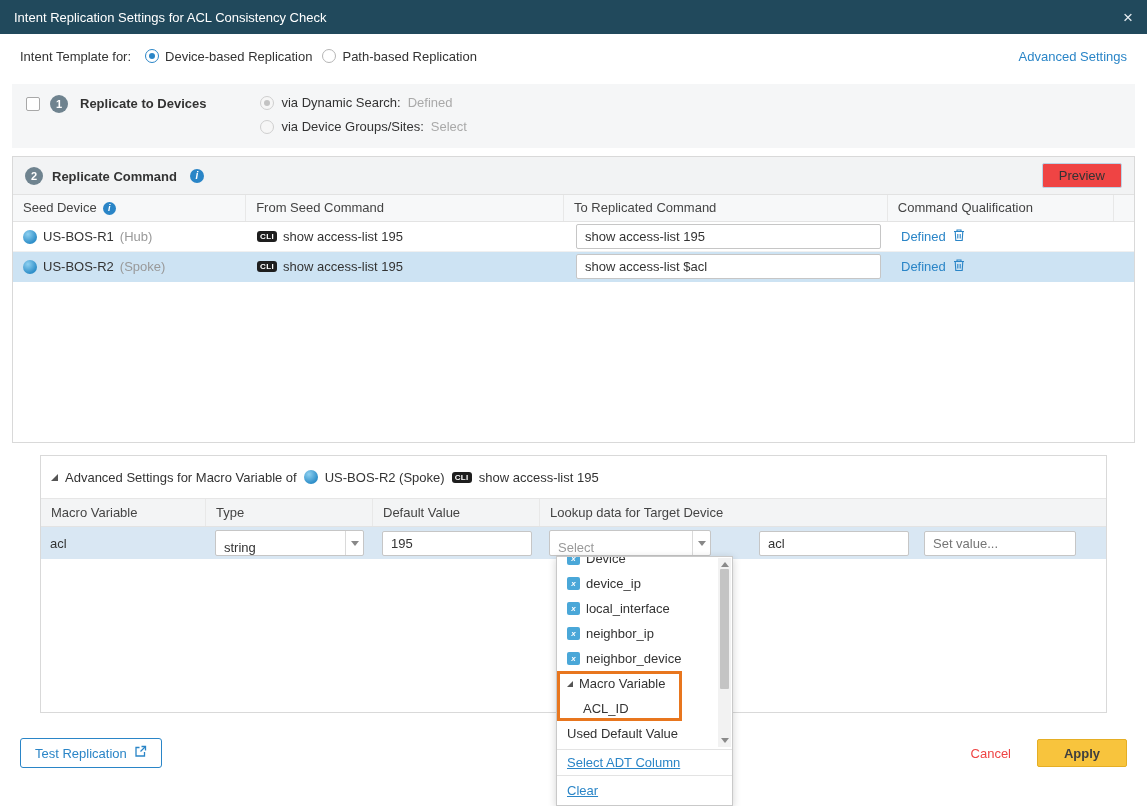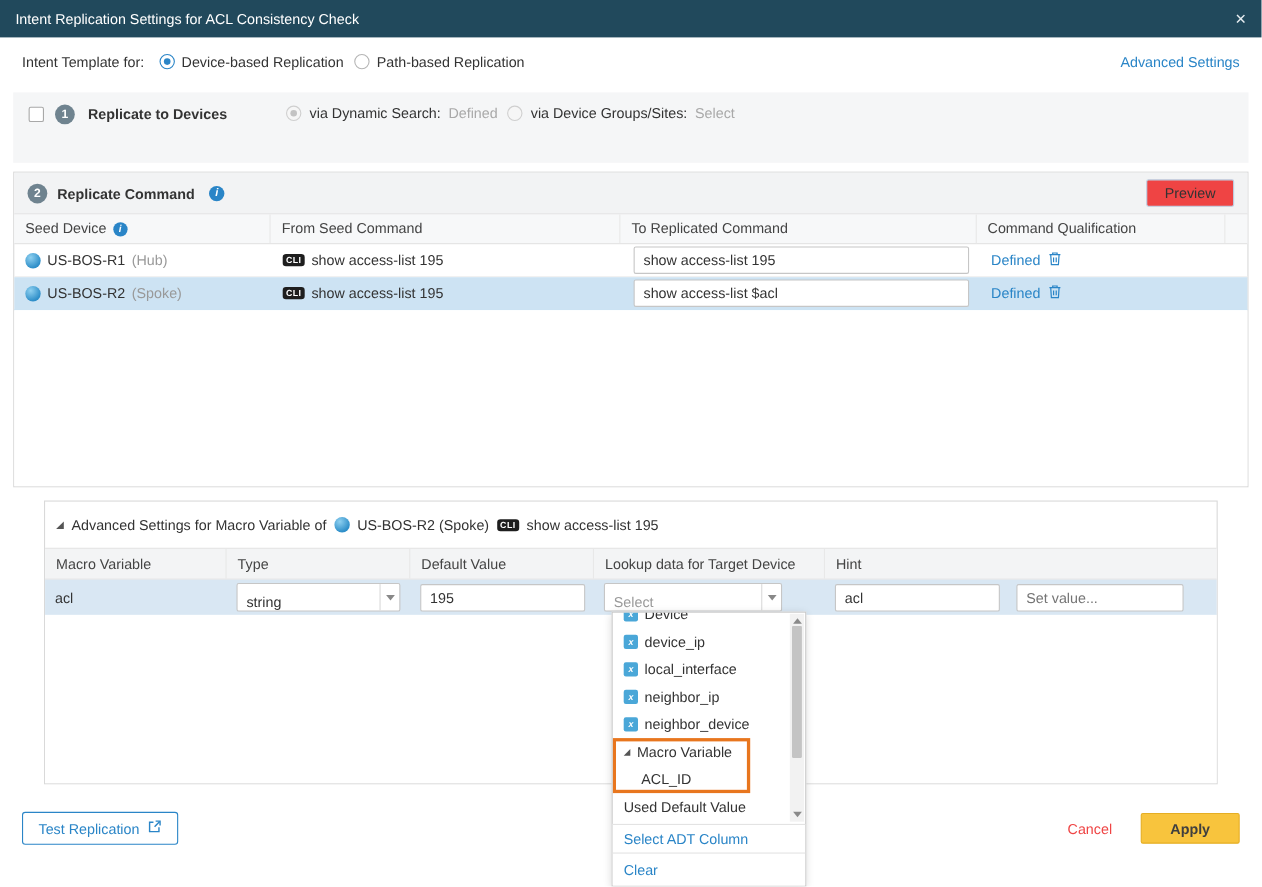--- a/index.html
+++ b/index.html
@@ -48,21 +48,21 @@
   .checkbox {
     width: 14px; height: 14px; border: 1px solid #a8a8a8; background: #fff;
     border-radius: 2px; margin-top: 2px; flex: none; cursor: pointer;
   }
   .badge {
     width: 18px; height: 18px; border-radius: 50%; background: #6f838f; color: #fff;
     font-size: 11px; font-weight: bold; display: inline-flex; align-items: center;
     justify-content: center; flex: none;
   }
   .sec-title { font-weight: bold; margin: 1px 6px 0 2px; }
-  .sec1-opts { margin-left: 38px; display: flex; flex-direction: row; gap: 9px; }
+  .sec1-opts { margin-left: 38px; display: flex; flex-direction: column; gap: 9px; }
   .opt-row { display: flex; align-items: center; gap: 7px; }
   .opt-value { color: #a9a9a9; }
 
   
   .sec2 {
     margin: 8px 12px 0 12px; border: 1px solid #d9d9d9; background: #fff;
     height: 287px; display: flex; flex-direction: column;
   }
   .sec2-head {
     height: 38px; background: #f2f3f4; border-bottom: 1px solid #e2e2e2;
@@ -171,21 +171,21 @@
   }
   .dd-scroll {
     position: absolute; top: 1px; right: 1px; width: 13px; height: 189px;
     background: #f2f2f2; display: flex; flex-direction: column; align-items: center;
   }
   .sb-up { width: 0; height: 0; border-left: 4px solid transparent; border-right: 4px solid transparent; border-bottom: 5px solid #8a8a8a; margin-top: 4px; }
   .sb-thumb { width: 9px; height: 120px; background: #c4c4c4; border-radius: 1px; margin-top: 2px; }
   .sb-down { width: 0; height: 0; border-left: 4px solid transparent; border-right: 4px solid transparent; border-top: 5px solid #8a8a8a; margin-top: auto; margin-bottom: 4px; }
   .dd-link {
     height: 26px; line-height: 26px; padding-left: 10px; color: #2a85c7;
-    border-top: 1px solid #e3e3e3; cursor: pointer; background: #fff;
+    border-top: 1px solid #e3e3e3; cursor: pointer; background: #fff; text-decoration: underline;
   }
   .dd-link.clear { height: 30px; line-height: 30px; }
 </style>
 </head>
 <body>
 
 <div class="titlebar">
   <span>Intent Replication Settings for ACL Consistency Check</span>
   <span class="close">×</span>
 </div>
@@ -299,21 +299,20 @@
     <span>US-BOS-R2 (Spoke)</span>
     <span class="cli-badge">CLI</span>
     <span>show access-list 195</span>
   </div>
 
   <div class="adv-tbl-head">
     <div class="a1">Macro Variable</div>
     <div class="a2">Type</div>
     <div class="a3">Default Value</div>
     <div class="a4">Lookup data for Target Device</div>
-    <div class="a6">Hint</div>
   </div>
 
   <div class="adv-row">
     <div class="a1">acl</div>
     <div class="a2">
       <div class="select">
         <span class="sel-txt">string</span>
         <span class="chev-box">
             <span class="chev"></span>
           </span>

